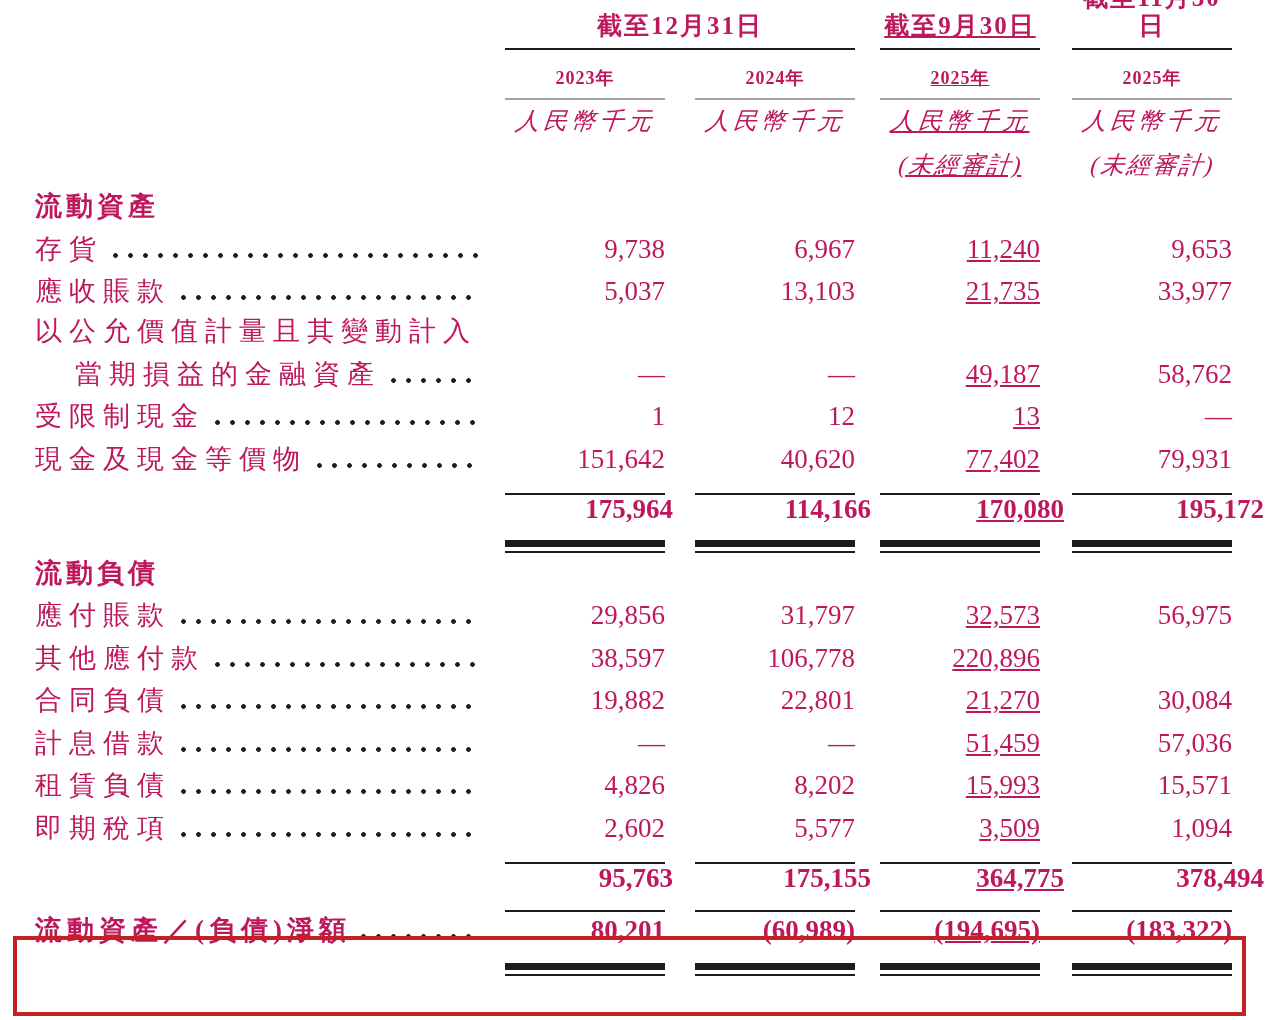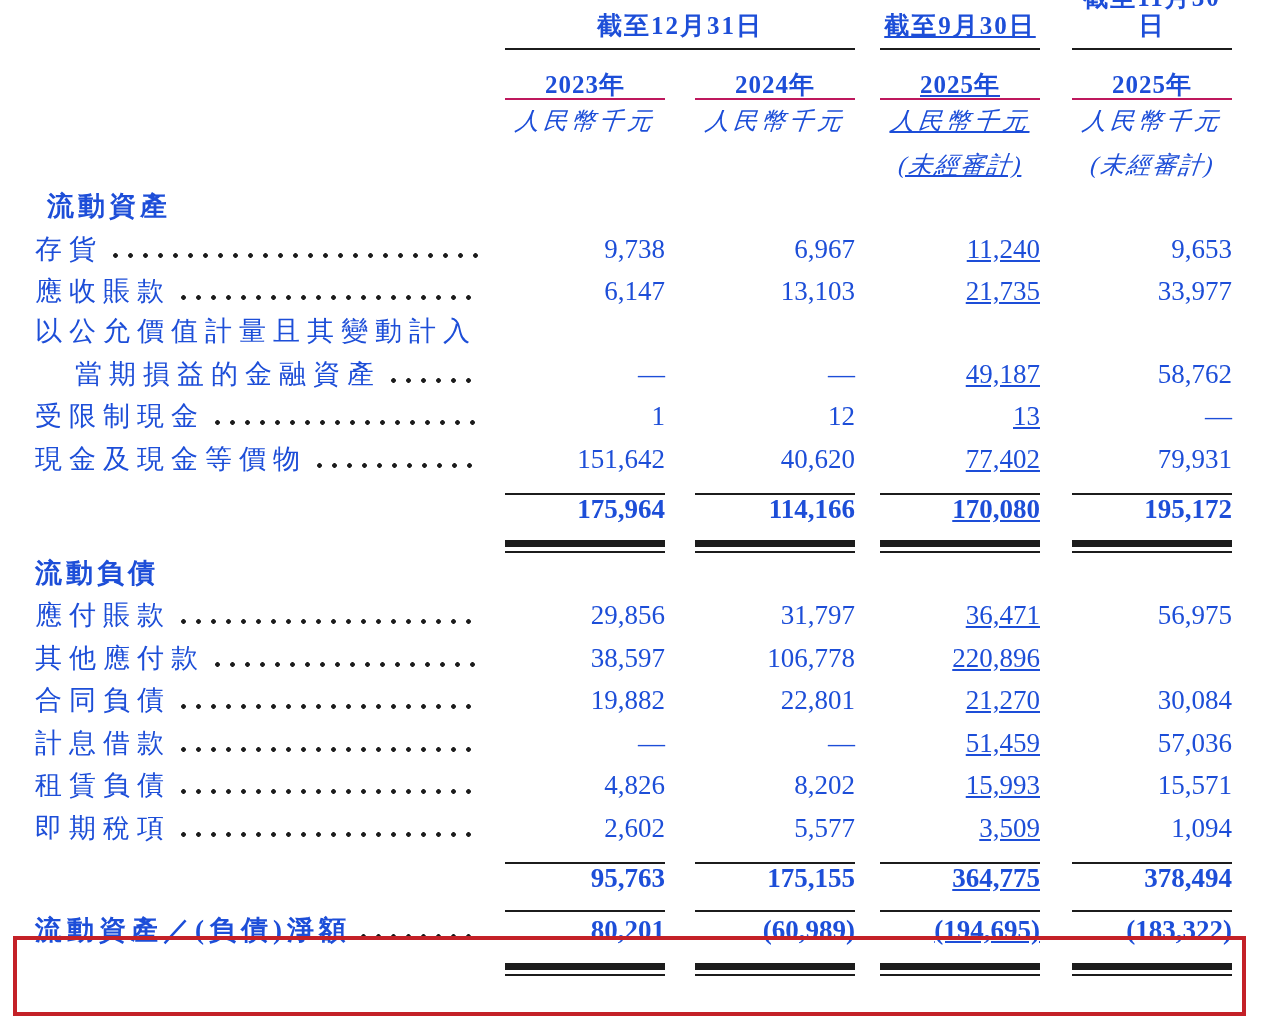--- a/index.html
+++ b/index.html
@@ -1,39 +1,39 @@
 <!DOCTYPE html>
 <html><head>
 <meta charset="utf-8">
 <style>
   html,body { margin:0; padding:0; background:#ffffff; }
   .page {
     position:relative; width:1282px; height:1020px; background:#ffffff;
-    font-family:"Liberation Serif","DejaVu Serif",serif; color:#1d4ed8;
+    font-family:"Liberation Serif","DejaVu Serif",serif; color:#be185d;
     overflow:hidden;
   }
   .tbl { position:absolute; left:0; top:0; right:0; display:flex; flex-direction:column; }
   .row { display:flex; align-items:flex-end; }
 
   
   .cl  { width:480px; padding-left:35px; box-sizing:border-box; display:flex; align-items:flex-end; }
   .c1  { width:185px; } .c2 { width:190px; } .c3 { width:185px;text-decoration:underline; } .c4 { width:192px; }
   .c1,.c2,.c3,.c4 { display:flex; }
   .cspan { width:375px; display:flex; }
   .num { width:160px; margin-left:auto; text-align:right; }
 
   
   .hrow1 { height:50px; }
   .hrow2 { height:50px; }
   .hrow3 { height:46px; }
   .hrow4 { height:42px; }
   .grp  { flex:1; margin-left:25px; text-align:center; font-weight:bold; font-size:25px;
           letter-spacing:2px; border-bottom:2px solid #1c1c1c; padding-bottom:9px; line-height:1.1; }
-  .yr   { text-align:center; font-weight:bold; font-size:25px; letter-spacing:1px;
-          border-bottom:2px solid #be185d; padding-bottom:0; line-height:1.1; }
+  .yr   { text-align:center; font-weight:bold; font-size:18px; letter-spacing:1px;
+          border-bottom:2px solid #a3a3a3; padding-bottom:9px; line-height:1.1; }
   .unit { text-align:center; font-size:24px; letter-spacing:4px; font-style:italic;
           transform:skewX(-6deg); padding-bottom:12px; line-height:1.1; }
   .note { text-align:center; font-size:24px; letter-spacing:2px; font-style:italic;
           transform:skewX(-6deg); padding-bottom:10px; line-height:1.1; }
 
   
   .trow .lbl, .trow .num { padding-bottom:10px; font-size:27px; line-height:1.1; }
   .trow .num { letter-spacing:0; }
   .lbl { letter-spacing:7px; white-space:nowrap; }
   .sec .lbl { font-weight:bold; letter-spacing:4px; }
@@ -50,22 +50,22 @@
   .rules-thin   { height:10px; }
   .rules-thin .num   { border-top:2px solid #1c1c1c; height:0; }
   .rules-thin2  { height:12px; }
   .rules-thin2 .num  { border-top:2px solid #1c1c1c; height:0; }
   .rules-double { height:22px; }
   .rules-double.last { height:24px; }
   .rules-double .num { border-top:7px solid #1c1c1c; height:auto; }
   .rules-double .num::after { content:""; display:block; border-top:2.5px solid #1c1c1c; margin-top:4px; }
 
   
-  .h44 { height:44px;margin-left:12px; } .h46 { height:46px; } .h42 { height:42.5px; }
-  .h40 { height:40px; } .h36 { height:36px; }
+  .h44 { height:44px; } .h46 { height:46px; } .h42 { height:42.5px; }
+  .h40 { height:40px; } .h36 { height:36px;gap:8px; }
 
   .highlight {
     position:absolute; left:13px; top:936px; width:1233px; height:80px;
     border:4px solid #c42127; box-sizing:border-box; pointer-events:none;
   }
 </style>
 </head>
 <body>
 
 <div class="page">
@@ -156,21 +156,21 @@
           <div class="num">9,653</div>
         </div>
     </div>
 
     <div class="row trow h42">
       <div class="cl">
           <span class="lbl">應收賬款</span>
           <span class="leader"></span>
         </div>
       <div class="c1">
-          <div class="num">6,147</div>
+          <div class="num">5,037</div>
         </div>
       <div class="c2">
           <div class="num">13,103</div>
         </div>
       <div class="c3">
           <div class="num">21,735</div>
         </div>
       <div class="c4">
           <div class="num">33,977</div>
         </div>
@@ -307,21 +307,21 @@
           <span class="lbl">應付賬款</span>
           <span class="leader"></span>
         </div>
       <div class="c1">
           <div class="num">29,856</div>
         </div>
       <div class="c2">
           <div class="num">31,797</div>
         </div>
       <div class="c3">
-          <div class="num">36,471</div>
+          <div class="num">32,573</div>
         </div>
       <div class="c4">
           <div class="num">56,975</div>
         </div>
     </div>
 
     <div class="row trow h42">
       <div class="cl">
           <span class="lbl">其他應付款</span>
           <span class="leader"></span>

